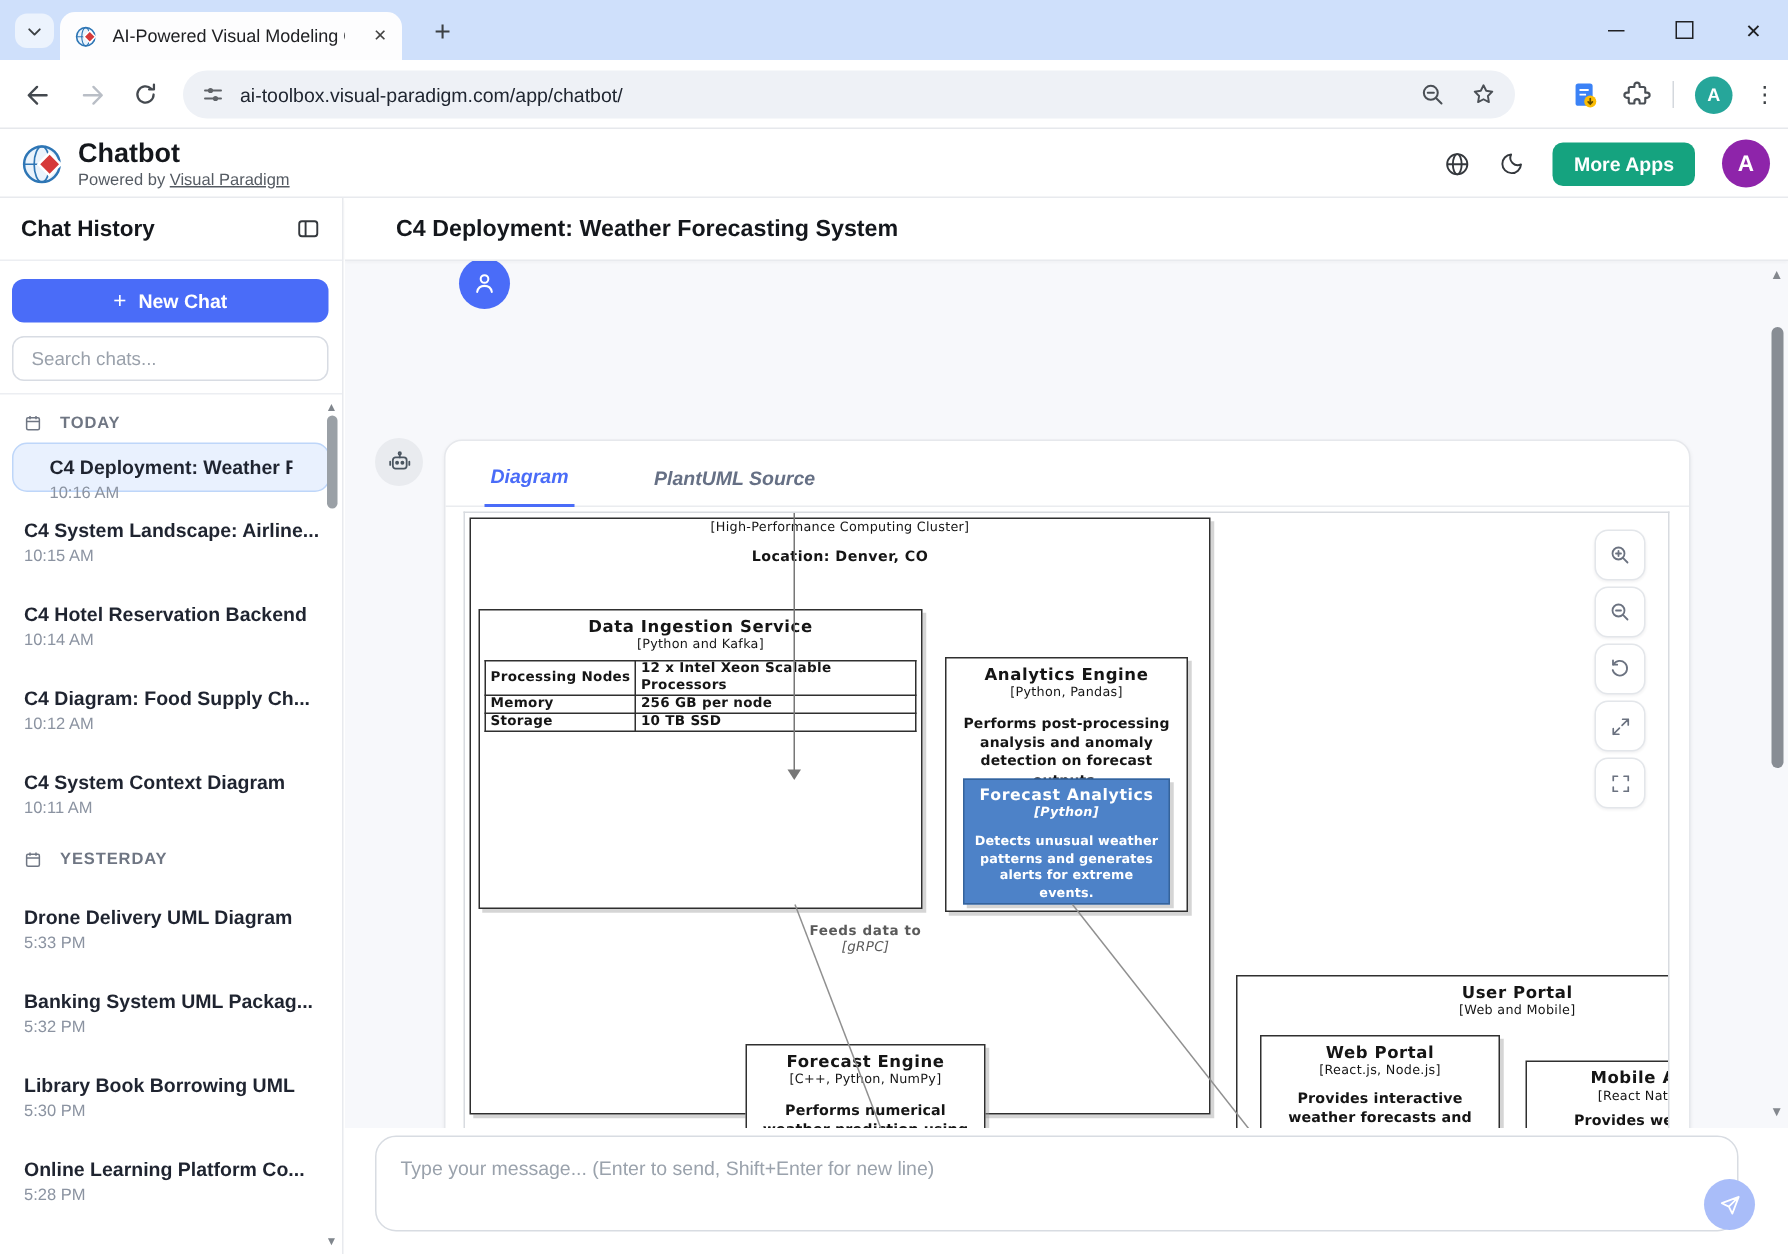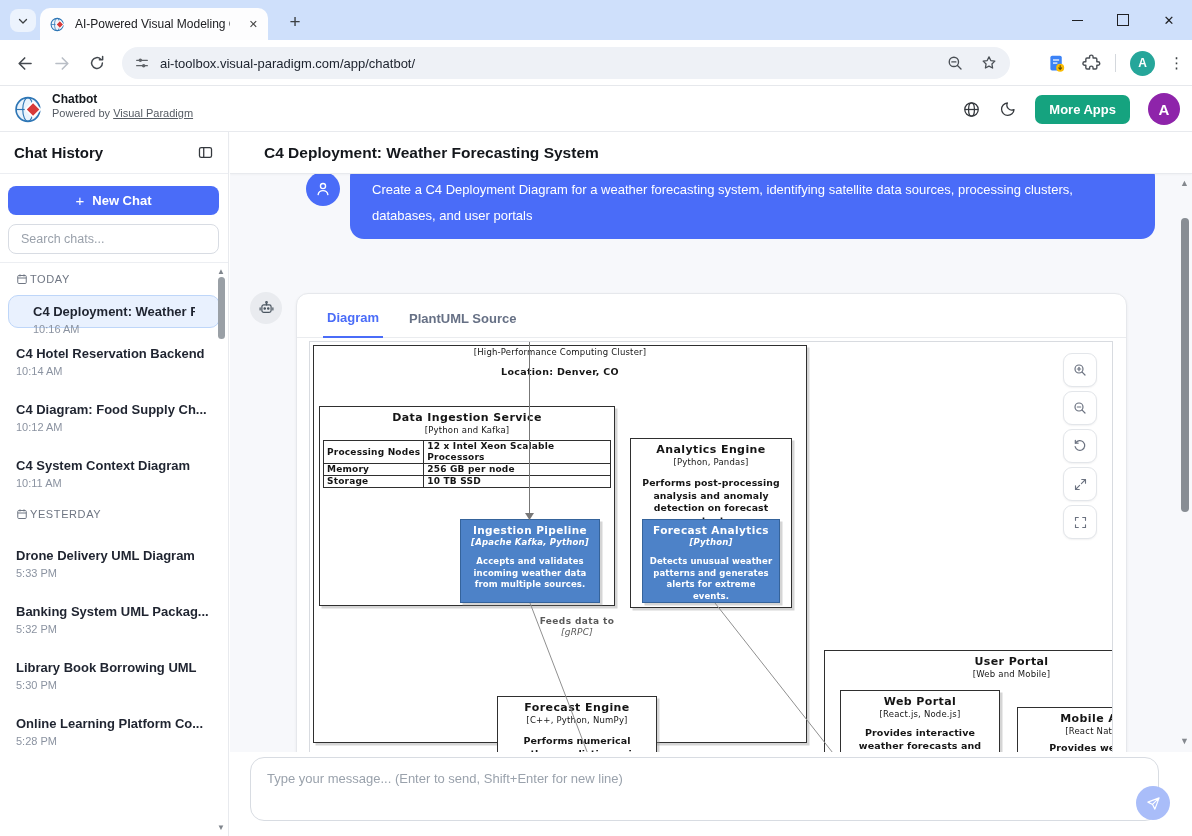--- a/index.html
+++ b/index.html
@@ -32,21 +32,21 @@
   .toolbar-right{position:absolute;top:7px;right:8px;height:32px;display:flex;align-items:center;gap:14px;}
   .tb-sep{width:1px;height:18px;background:#d4d8dd;}
   .avatar-teal{width:25px;height:25px;border-radius:50%;background:#26a69a;color:#fff;font-size:12px;font-weight:700;
     display:flex;align-items:center;justify-content:center;cursor:pointer;}
   .kebab{font-size:15px;color:#3c4043;cursor:pointer;letter-spacing:0;}
 
   
   .appheader{position:absolute;top:86px;left:0;width:100%;height:46px;background:#fff;border-bottom:1px solid #e8eaee;box-sizing:border-box;}
   .app-logo{position:absolute;top:7px;left:14px;}
   .app-titlewrap{position:absolute;top:6px;left:52px;}
-  .app-title{font-size:12px;font-weight:700;color:#14171c;}
+  .app-title{font-size:18px;font-weight:700;color:#14171c;}
   .app-sub{font-size:11px;color:#555b63;margin-top:1px;}
   .app-sub a{color:#555b63;text-decoration:underline;cursor:pointer;}
   .appheader-right{position:absolute;top:0;right:12px;height:46px;display:flex;align-items:center;gap:18px;}
   .hdr-iconbtn{cursor:pointer;display:flex;align-items:center;justify-content:center;}
   .more-apps{background:#15a37f;color:#fff;font-size:13px;font-weight:700;border-radius:7px;
     padding:7px 14px;cursor:pointer;border:none;font-family:inherit;}
   .avatar-purple{width:32px;height:32px;border-radius:50%;background:#8e24aa;color:#fff;font-size:15px;font-weight:700;
     display:flex;align-items:center;justify-content:center;cursor:pointer;}
 
   
@@ -57,22 +57,22 @@
   .sb-toggle{margin-left:auto;cursor:pointer;}
   .newchat{position:absolute;top:54px;left:8px;right:9px;height:29px;background:#4a6cf8;border-radius:8px;
     color:#fff;font-size:13px;font-weight:700;display:flex;align-items:center;justify-content:center;gap:8px;cursor:pointer;}
   .newchat .plus{font-size:15px;font-weight:400;}
   .searchbox{position:absolute;top:92px;left:8px;right:9px;height:30px;box-sizing:border-box;}
   .searchbox input{width:100%;height:100%;border:1px solid #d8dce3;border-radius:8px;padding:0 12px;
     font-size:12.5px;font-family:inherit;color:#333;box-sizing:border-box;outline:none;}
   .searchbox input::placeholder{color:#9aa1ab;}
   .sb-div{position:absolute;top:130px;left:0;right:0;height:1px;background:#eceef2;}
   .chat-list{position:absolute;top:131px;left:0;right:0;bottom:0;overflow:hidden;}
-  .section-label{display:flex;align-items:flex-start;gap:2px;margin:10px 0 0 16px;height:18px;
-    font-size:11px;font-weight:400;color:#6f7683;letter-spacing:.6px;}
+  .section-label{display:flex;align-items:center;gap:12px;margin:10px 0 0 16px;height:18px;
+    font-size:11px;font-weight:700;color:#6f7683;letter-spacing:.6px;}
   .chat-item{height:56px;padding:16px 16px 0;box-sizing:border-box;cursor:pointer;}
   .chat-item.selected{height:33px;margin:4px 8px 2px;padding:8px 24px 0;border-radius:10px;
     background:#e9f1fe;border:1px solid #bed6f9;}
   .ci-title{font-size:13px;font-weight:600;color:#1f2430;white-space:nowrap;overflow:hidden;}
   .ci-time{font-size:11px;color:#8b93a1;margin-top:4px;}
   .sb-scroll{position:absolute;top:0;right:0;width:12px;bottom:0;}
   .sb-scroll .arr{position:absolute;left:1px;font-size:8px;color:#80868d;}
   .sb-thumb{position:absolute;left:2px;top:14px;width:7px;height:62px;background:#9aa0a6;border-radius:4px;}
 
   
@@ -85,21 +85,21 @@
   .user-avatar{position:absolute;top:-2px;left:76px;width:34px;height:34px;border-radius:50%;background:#4a6cf8;
     display:flex;align-items:center;justify-content:center;}
   .bubble{position:absolute;top:-11px;left:120px;width:805px;box-sizing:border-box;background:#4a6cf8;border-radius:14px;
     padding:14px 22px 10px;color:#fff;font-size:13px;line-height:26px;}
 
   .bot-avatar{position:absolute;top:118px;left:20px;width:32px;height:32px;border-radius:50%;background:#e9ebef;
     display:flex;align-items:center;justify-content:center;}
   .card{position:absolute;top:119px;left:66px;width:831px;height:640px;background:#fff;border:1px solid #e6e8ec;
     border-radius:12px;box-shadow:0 1px 3px rgba(16,24,40,.06);box-sizing:border-box;}
   .tabs{position:absolute;top:0;left:0;right:0;height:44px;border-bottom:1px solid #eaecef;
-    display:flex;align-items:flex-end;padding-left:26px;gap:22px;box-sizing:border-box;}
+    display:flex;align-items:flex-end;padding-left:26px;gap:49px;box-sizing:border-box;font-style:italic;}
   .tab{font-size:13px;font-weight:600;color:#667085;padding:0 4px 11px;cursor:pointer;}
   .tab.active{color:#4a6cf8;border-bottom:2px solid #4a6cf8;margin-bottom:-1px;}
 
   .viewport{position:absolute;top:47px;left:12px;width:802px;height:412px;background:#fff;
     border:1px solid #d8dbe0;border-bottom:none;box-sizing:content-box;overflow:hidden;}
 
   .zoomctrls{position:absolute;top:59px;left:766px;display:flex;flex-direction:column;gap:4px;z-index:12;}
   .zbtn{width:32px;height:32px;background:#fff;border:1px solid #e3e6ea;border-radius:9px;
     box-shadow:0 1px 2px rgba(16,24,40,.06);display:flex;align-items:center;justify-content:center;cursor:pointer;color:#6b7280;}
 
@@ -281,20 +281,24 @@
             <line x1="16" y1="2.8" x2="16" y2="7"></line>
             <line x1="3.5" y1="10" x2="20.5" y2="10"></line>
           </svg>
         <span>TODAY</span>
       </div>
       <div class="chat-item selected">
         <div class="ci-title">C4 Deployment: Weather For...</div>
         <div class="ci-time">10:16 AM</div>
       </div>
       <div class="chat-item">
+        <div class="ci-title">C4 System Landscape: Airline...</div>
+        <div class="ci-time">10:15 AM</div>
+      </div>
+      <div class="chat-item">
         <div class="ci-title">C4 Hotel Reservation Backend</div>
         <div class="ci-time">10:14 AM</div>
       </div>
       <div class="chat-item">
         <div class="ci-title">C4 Diagram: Food Supply Ch...</div>
         <div class="ci-time">10:12 AM</div>
       </div>
       <div class="chat-item">
         <div class="ci-title">C4 System Context Diagram</div>
         <div class="ci-time">10:11 AM</div>
@@ -339,21 +343,20 @@
     </div>
 
     <div class="chat-area">
 
       <div class="user-avatar">
         <svg width="18" height="18" viewBox="0 0 24 24" fill="none" stroke="#fff" stroke-width="1.8" stroke-linecap="round">
             <circle cx="12" cy="8" r="3.4"></circle>
             <path d="M5.5 19.5c.6-3.5 3.2-5.4 6.5-5.4s5.9 1.9 6.5 5.4"></path>
           </svg>
       </div>
-      <div class="bubble">Create a C4 Deployment Diagram for a weather forecasting system, identifying satellite data sources, processing clusters, databases, and user portals</div>
 
       <div class="bot-avatar">
         <svg width="17" height="17" viewBox="0 0 24 24" fill="none" stroke="#4a5560" stroke-width="1.7" stroke-linecap="round">
             <circle cx="12" cy="3.2" r="1.1"></circle>
             <line x1="12" y1="4.6" x2="12" y2="7"></line>
             <rect x="5.5" y="7" width="13" height="10.5" rx="2.6"></rect>
             <circle cx="9.5" cy="12" r="1" fill="#4a5560"></circle>
             <circle cx="14.5" cy="12" r="1" fill="#4a5560"></circle>
             <line x1="3" y1="11" x2="3" y2="14"></line>
             <line x1="21" y1="11" x2="21" y2="14"></line>
@@ -395,25 +398,20 @@
                   <td class="v">256 GB per node</td>
                 </tr>
                 <tr>
                   <td class="k">Storage</td>
                   <td class="v">10 TB SSD</td>
                 </tr>
               </tbody>
                 </table>
             </div>
 
-            <div class="dbox blue" style="left:150px;top:177px;width:140px;height:84px;">
-              <div class="dtitle">Ingestion Pipeline</div>
-              <div class="dtech">[Apache Kafka, Python]</div>
-              <div class="ddesc" style="width:132px;">Accepts and validates incoming weather data from multiple sources.</div>
-            </div>
 
             <div class="dbox" style="left:320px;top:96px;width:162px;height:170px;">
               <div class="dtitle">Analytics Engine</div>
               <div class="dtech">[Python, Pandas]</div>
               <div class="ddesc" style="width:158px;font-size:9.3px;">Performs post-processing analysis and anomaly detection on forecast outputs.</div>
             </div>
 
             <div class="dbox blue" style="left:332px;top:177px;width:138px;height:84px;">
               <div class="dtitle">Forecast Analytics</div>
               <div class="dtech">[Python]</div>

